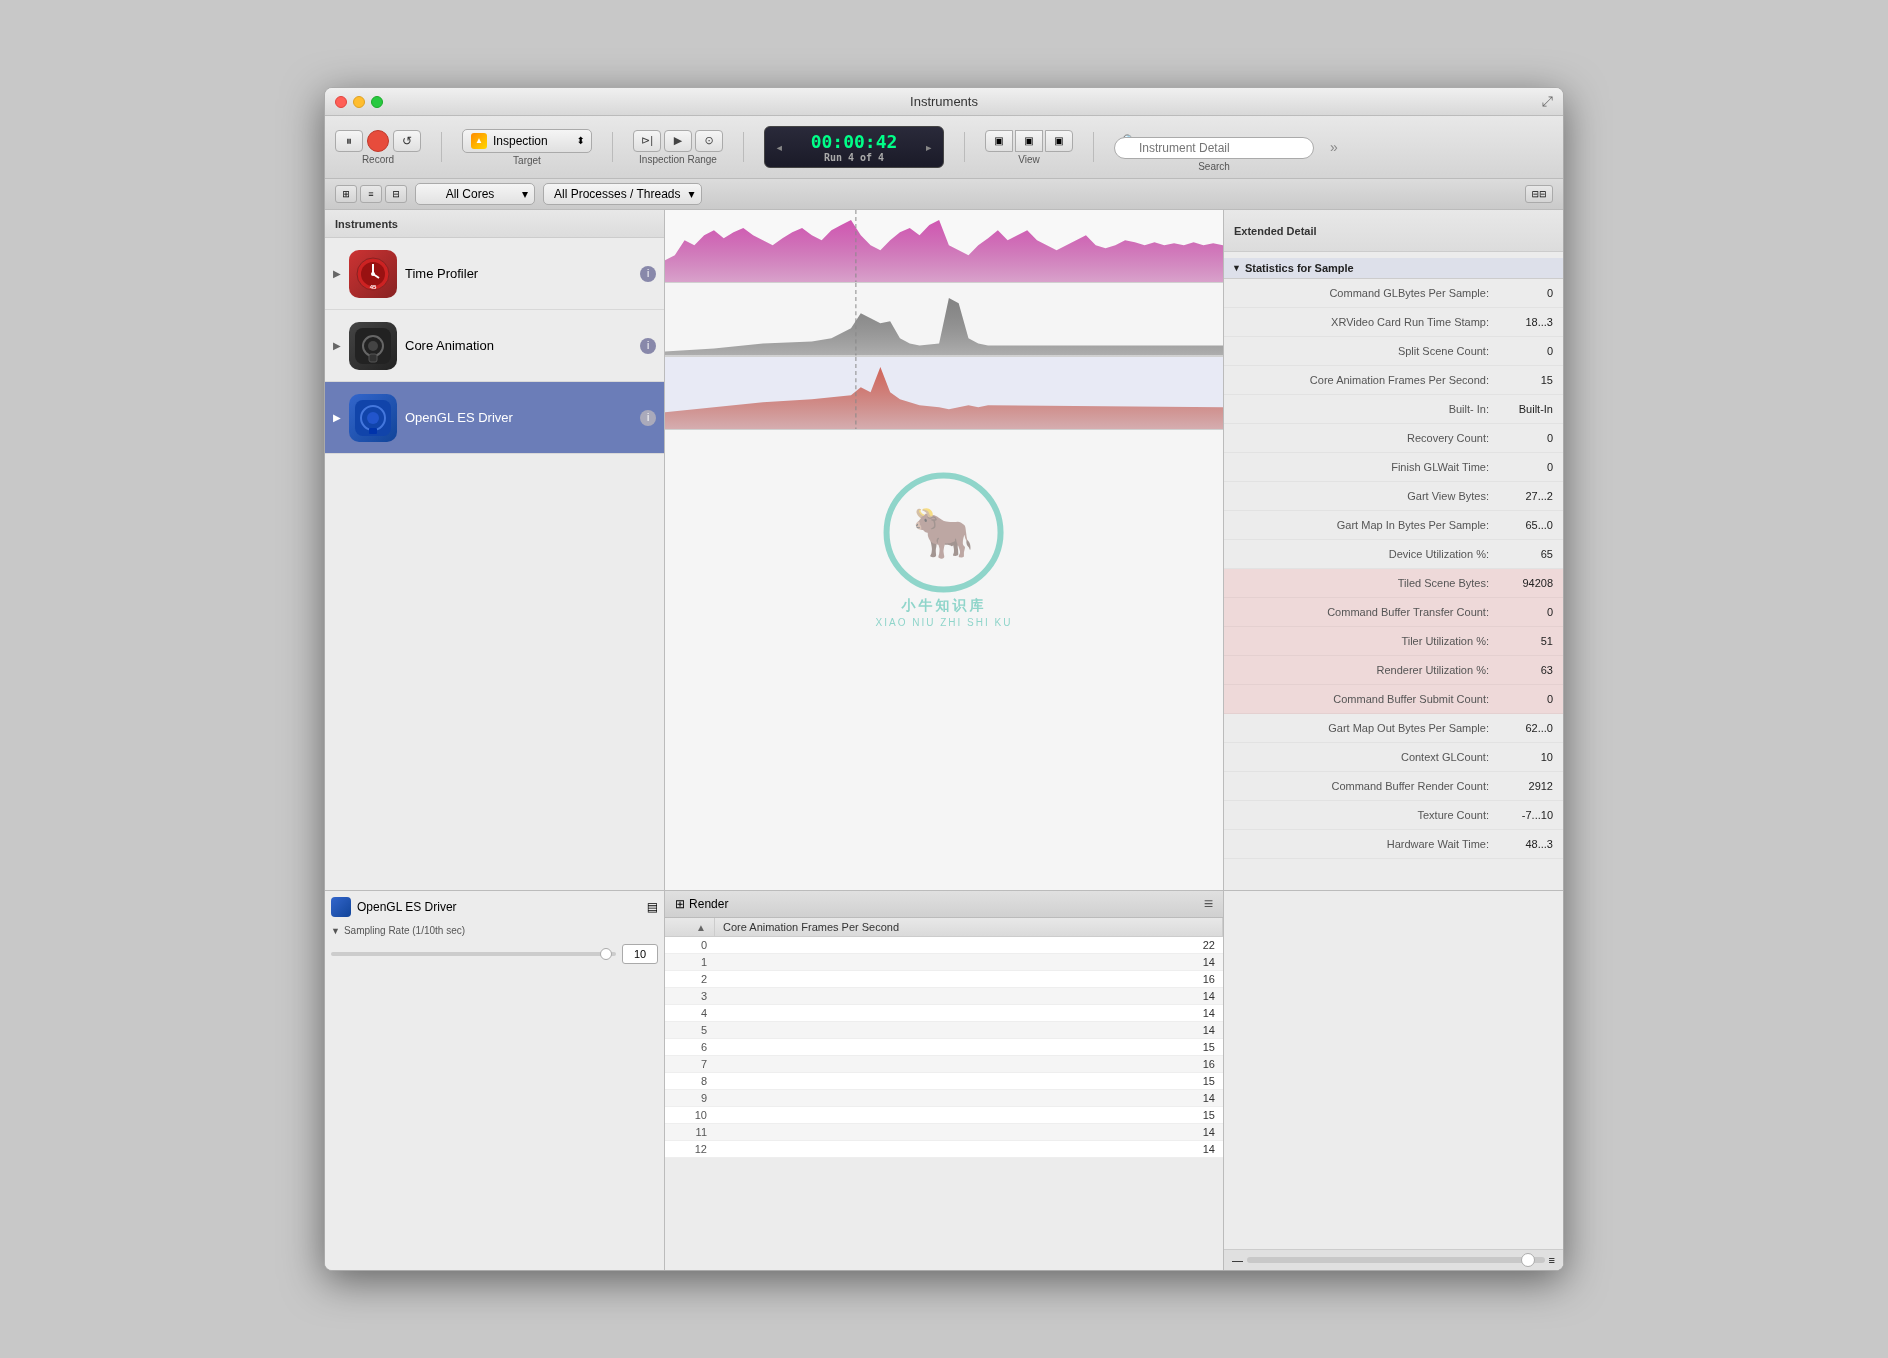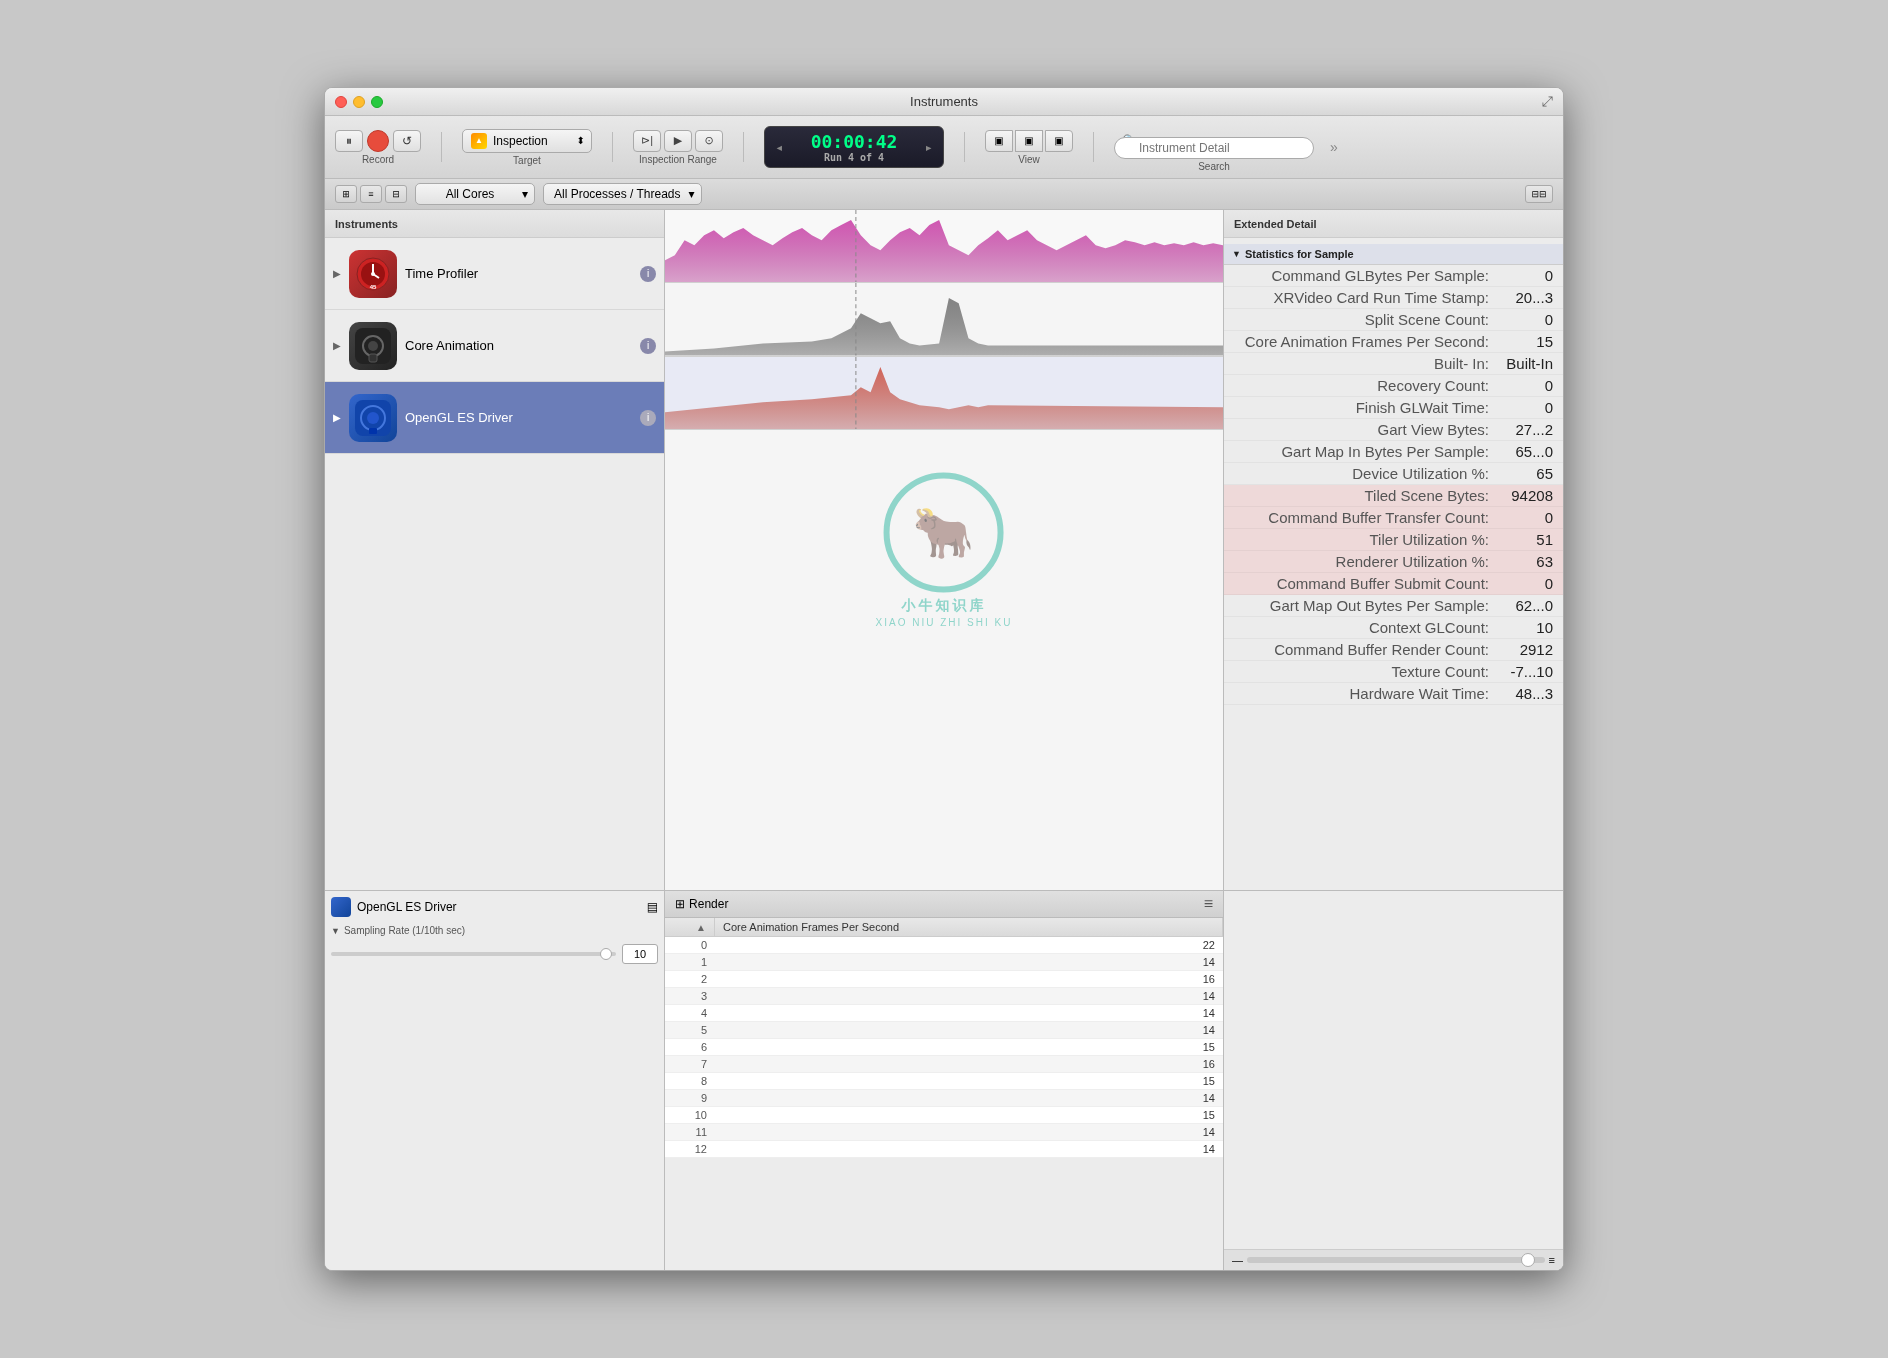--- a/index.html
+++ b/index.html
@@ -379,21 +379,21 @@
       flex-direction: column;
       font-size: 11px;
     }
     .extended-header {
       padding: 4px 10px;
       font-weight: 600;
       font-size: 11px;
       color: #333;
       background: linear-gradient(to bottom, #e8e8e8, #dcdcdc);
       border-bottom: 1px solid #ccc;
-      height: 28px;
+      height: 42px;
       display: flex;
       align-items: center;
     }
     .stats-section {
       padding: 6px 0;
       flex: 1;
       overflow-y: auto;
     }
     .stats-title-row {
       display: flex;
@@ -406,23 +406,23 @@
       color: #222;
       cursor: pointer;
     }
     .stats-triangle {
       margin-right: 4px;
       font-size: 9px;
     }
     .stats-row {
       display: flex;
       justify-content: flex-end;
-      padding: 2px 10px;
+      padding: 8px 10px;
       border-bottom: 1px solid rgba(0,0,0,0.04);
-      font-size: 15px;
+      font-size: 11px;
       color: #333;
       align-items: flex-end;
     }
     .stats-row.highlighted {
       background: rgba(255, 80, 80, 0.12);
     }
     .stats-key {
       flex: 1;
       text-align: right;
       color: #555;
@@ -845,21 +845,21 @@
           <span>Statistics for Sample</span>
         </div>
 
         <div id="stats-rows-container">
             <div class="stats-row">
               <span class="stats-key">Command GLBytes Per Sample:</span>
               <span class="stats-val">0</span>
             </div>
             <div class="stats-row">
               <span class="stats-key">XRVideo Card Run Time Stamp:</span>
-              <span class="stats-val">20...3</span>
+              <span class="stats-val">18...3</span>
             </div>
             <div class="stats-row">
               <span class="stats-key">Split Scene Count:</span>
               <span class="stats-val">0</span>
             </div>
             <div class="stats-row">
               <span class="stats-key">Core Animation Frames Per Second:</span>
               <span class="stats-val">15</span>
             </div>
             <div class="stats-row">

